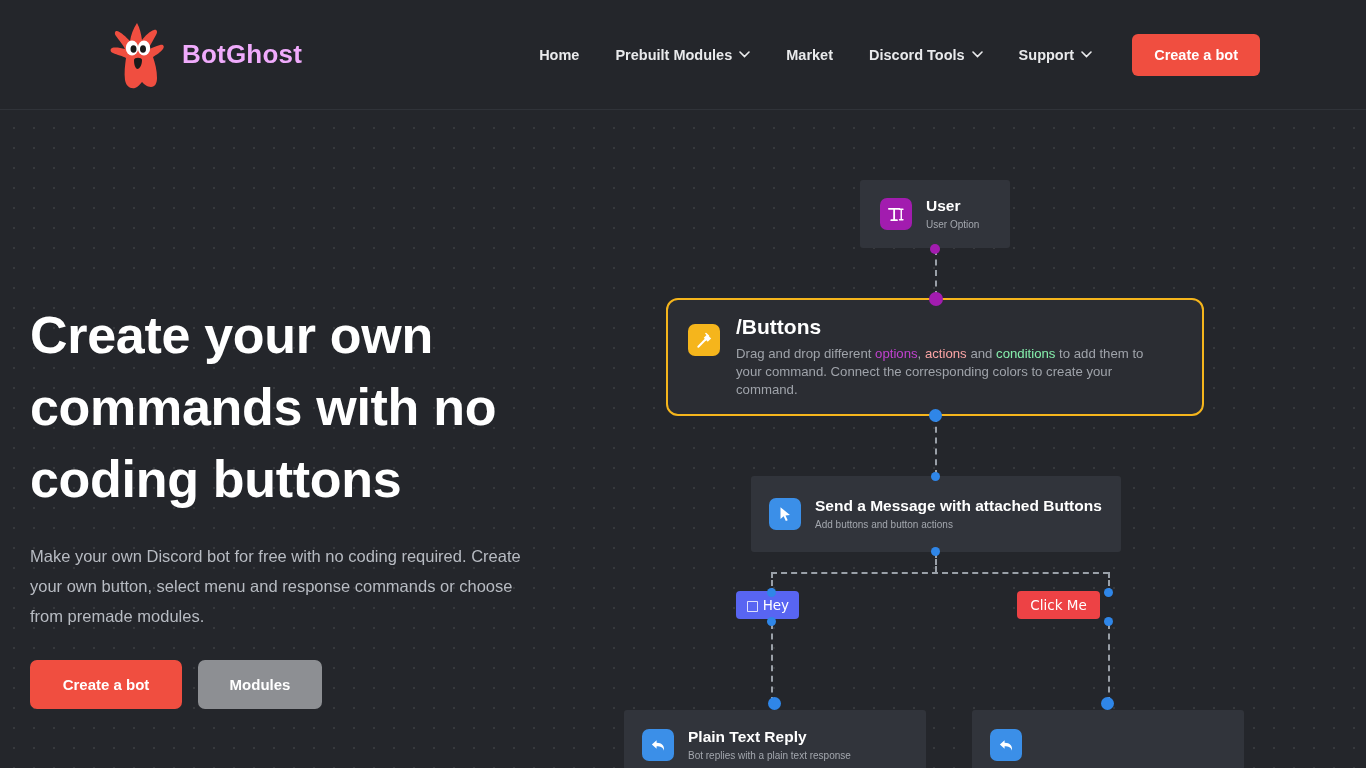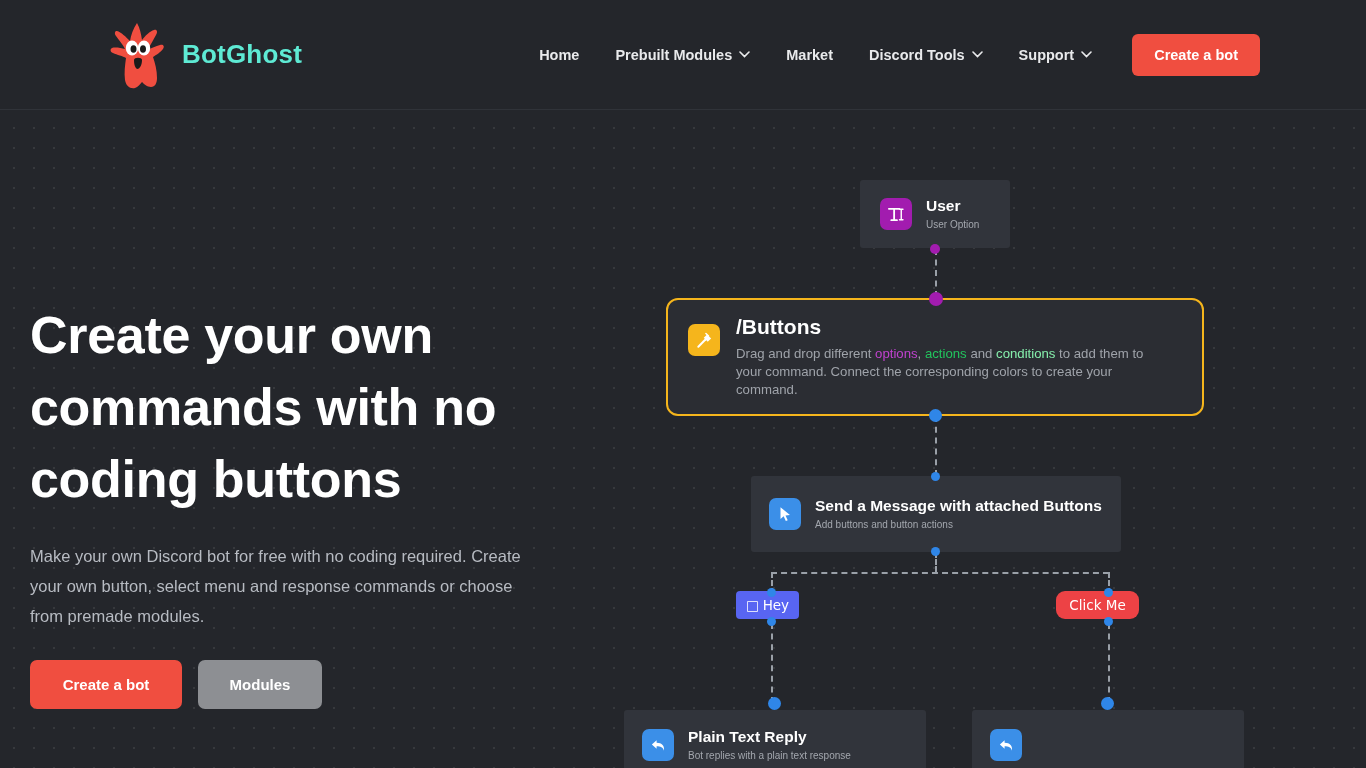--- a/index.html
+++ b/index.html
@@ -23,21 +23,21 @@
     border-bottom:1px solid #303339;
     display:flex; align-items:center;
     z-index:30;
   }
   .brand {
     display:flex; align-items:center; gap:14px;
     margin-left:106px;
   }
   .brand-logo { width:62px; height:70px; flex:none; display:block; }
   .brand-name {
-    font-size:26px; font-weight:700; color:#5eead4;
+    font-size:26px; font-weight:700; color:#f0abfc;
     letter-spacing:0.2px; white-space:nowrap;
   }
 
   .nav {
     display:flex; align-items:center; gap:0;
     margin-left:auto; margin-right:106px;
   }
   .nav-item {
     display:flex; align-items:center; gap:7px;
     padding:0 18px;
@@ -136,21 +136,21 @@
     z-index:6;
   }
   #node-command .node-icon { width:32px; height:32px; align-self:flex-start; margin-top:24px; }
   .cmd-title { font-size:21px; font-weight:700; color:#ffffff; line-height:1.18; }
   .cmd-desc {
     margin-top:5px;
     font-size:13.2px; line-height:1.38; color:#9fa3aa;
     max-width:435px; font-weight:400;
   }
   .kw-options { color:#c042cf; }
-  .kw-actions { color:#22c55e; }
+  .kw-actions { color:#fca5a5; }
   .kw-conditions { color:#86efac; }
 
   
   #node-send { left:751px; top:366px; width:370px; height:76px; padding-left:18px; gap:14px; }
 
   
   #node-plain { left:624px; top:600px; width:302px; height:70px; padding-left:18px; gap:14px; }
   #node-roles { left:972px; top:600px; width:272px; height:70px; padding-left:18px; gap:14px; }
 
   
@@ -159,21 +159,21 @@
     height:28px;
     border-radius:4px;
     display:flex; align-items:center; justify-content:center;
     font-size:13.5px; color:#ffffff; font-weight:400;
     z-index:5;
     white-space:nowrap;
     padding:0 12px;
     font-family:"DejaVu Sans", sans-serif;
   }
   #chip-hey { left:736px; top:481px; width:63px; background:#5865f2; gap:4px; }
-  #chip-click { left:1056px; top:481px; width:83px; background:#ed4245;border-radius:9px; }
+  #chip-click { left:1017px; top:481px; width:83px; background:#ed4245; }
   .chip-emoji { font-family:"DejaVu Sans", sans-serif; }
 
   
   .dot {
     position:absolute; border-radius:50%; z-index:7;
   }
   .dot-purple-sm { width:10px; height:10px; background:#a21caf; }
   .dot-purple-lg { width:14px; height:14px; background:#a21caf; }
   .dot-blue-sm { width:9px; height:9px; background:#2f86e8; }
   .dot-blue-md { width:13px; height:13px; background:#2f86e8; }

